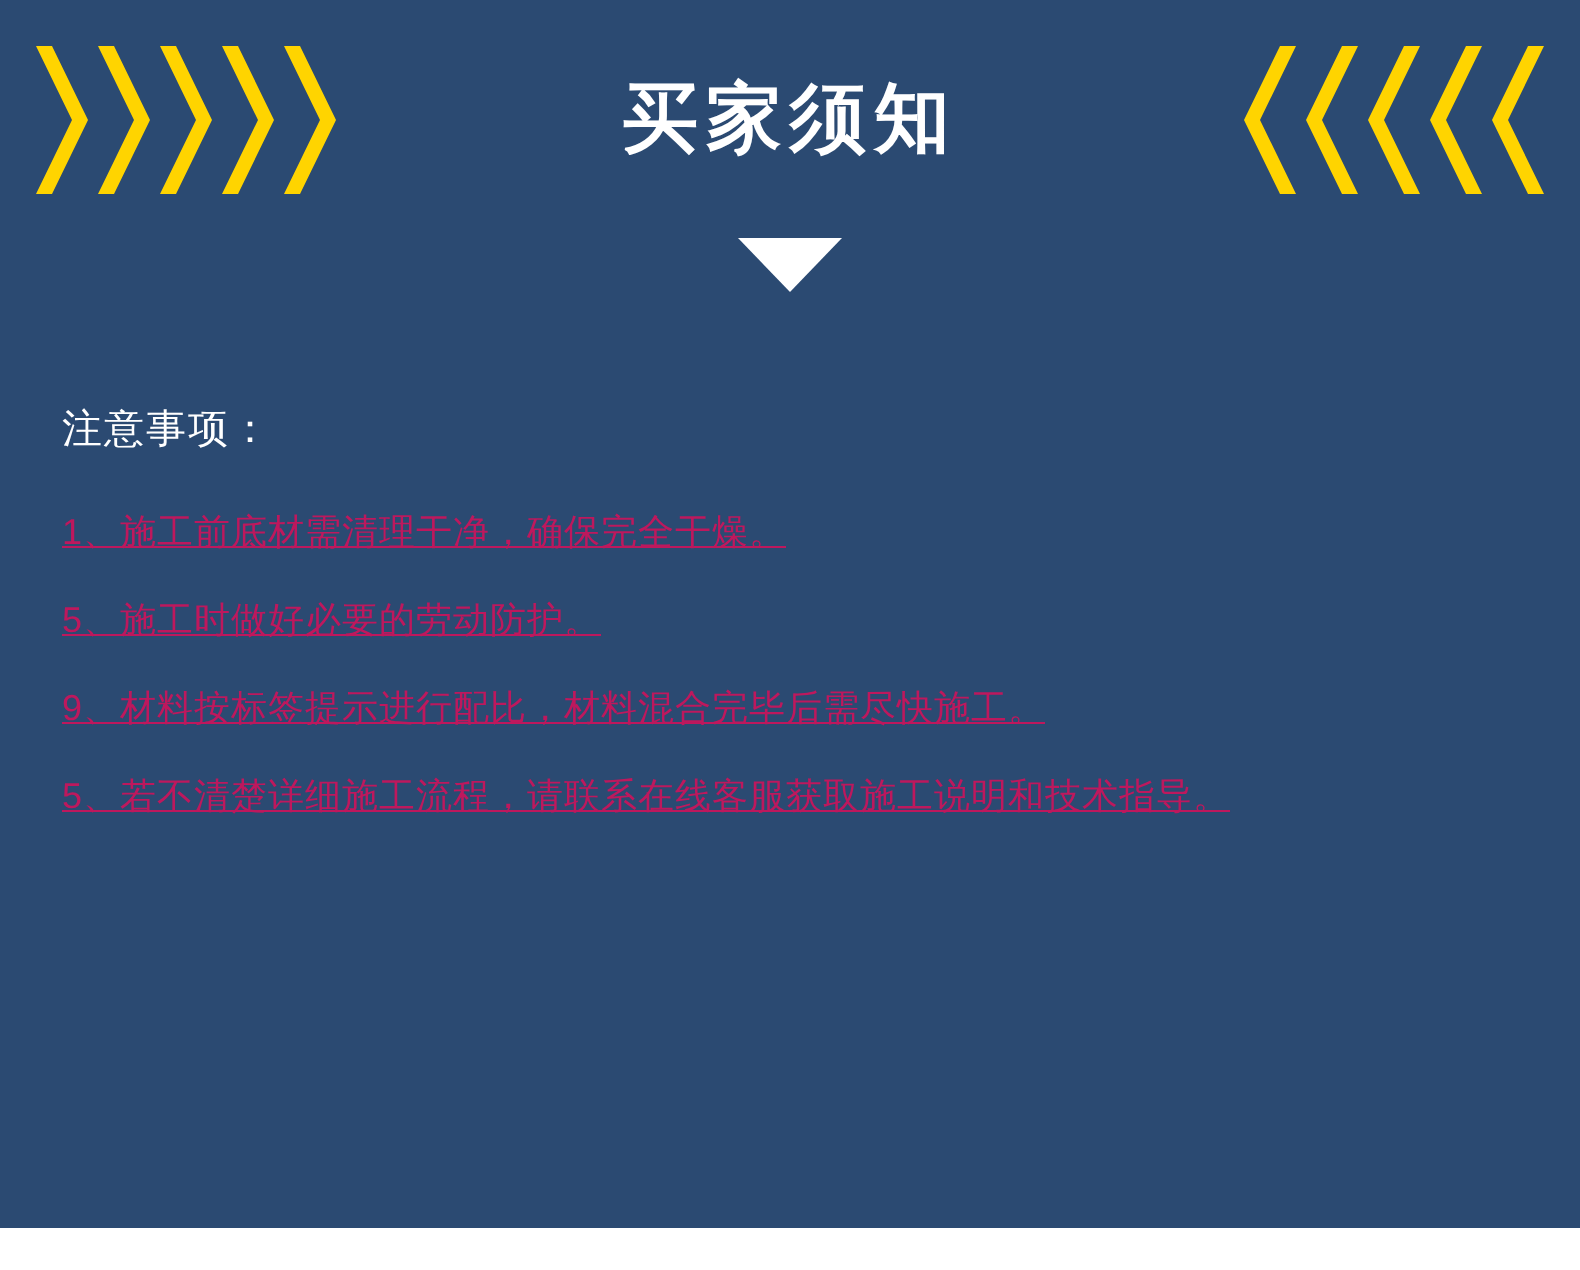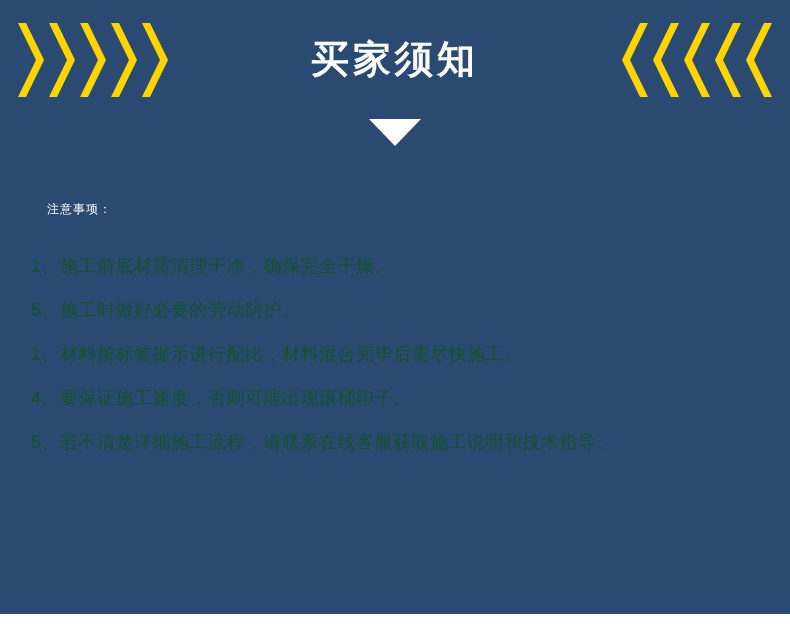--- a/index.html
+++ b/index.html
@@ -89,38 +89,39 @@
   .content {
     position: absolute;
     left: 0;
     top: 119px;
     width: 790px;
     padding: 0;
     z-index: 7;
   }
   .notice-heading {
     position: absolute;
-    left: 47px;
+    left: 31px;
     top: 82px;
     color: #ffffff;
-    font-size: 12px;
+    font-size: 20px;
     letter-spacing: 1px;
   }
   .notice-list {
     position: absolute;
     left: 31px;
     top: 125px;
     width: 730px;
   }
   .notice-item {
-    color: #14532d;
+    color: #be185d;
     font-size: 18px;
     line-height: 44px;
     letter-spacing: 0.5px;
     white-space: pre-wrap;
+    text-decoration: underline;
   }
 
   
   .bottom-strip {
     position: absolute;
     left: 0;
     top: 614px;
     width: 790px;
     height: 21px;
     background: #ffffff;
@@ -193,20 +194,19 @@
   </div>
 
   <div class="body-panel"></div>
   <div class="notch"></div>
 
   <div class="content">
     <div class="notice-heading">注意事项：</div>
     <div class="notice-list">
       <div class="notice-item">1、施工前底材需清理干净，确保完全干燥。</div>
       <div class="notice-item">5、施工时做好必要的劳动防护。</div>
-      <div class="notice-item">1、材料按标签提示进行配比，材料混合完毕后需尽快施工。</div>
-      <div class="notice-item">4、要保证施工速度，否则可能出现滚桶印子。</div>
+      <div class="notice-item">9、材料按标签提示进行配比，材料混合完毕后需尽快施工。</div>
       <div class="notice-item">5、若不清楚详细施工流程，请联系在线客服获取施工说明和技术指导。</div>
     </div>
   </div>
 
   <div class="bottom-strip"></div>
 </div>
 
 </body></html>

